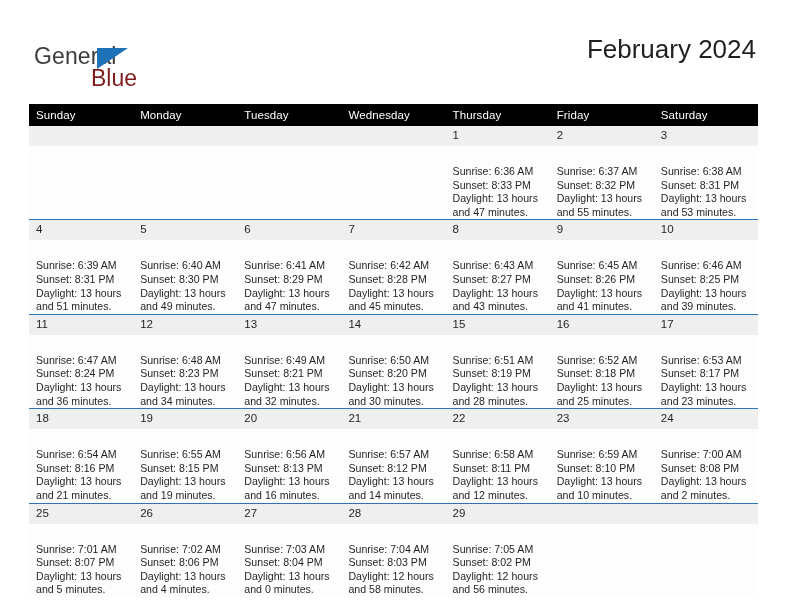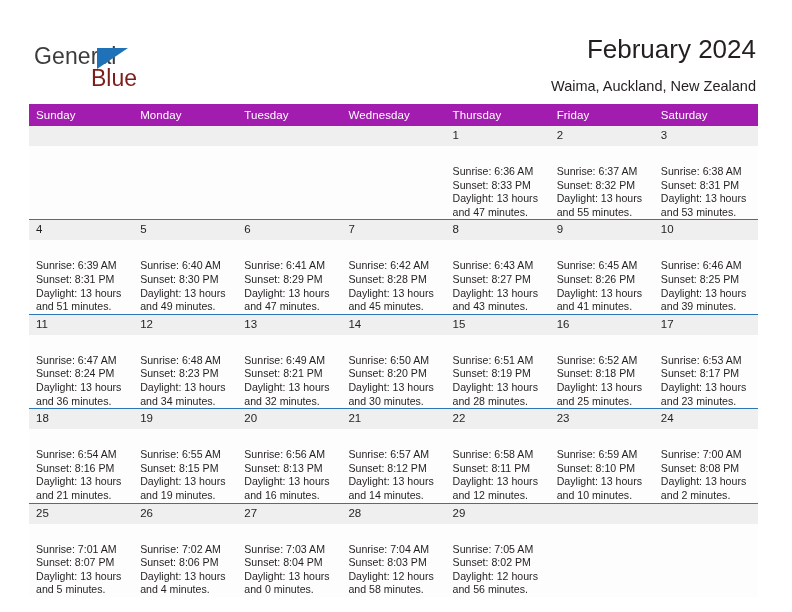--- a/index.html
+++ b/index.html
@@ -90,21 +90,21 @@
     width: 729px;
   }
   .cal-table {
     border-collapse: collapse;
     table-layout: fixed;
     width: 729px;
   }
   .cal-table col { width: 104.14px; }
 
   thead th {
-    background: #a21caf;
+    background: #000000;
     color: #ffffff;
     font-size: 11.5px;
     font-weight: normal;
     text-align: left;
     padding: 5px 0 5px 7px;
     height: 11px;
     vertical-align: middle;
     letter-spacing: .1px;
   }
 
@@ -143,21 +143,20 @@
 
   <div class="top">
 
     <div class="logo">
       <span class="logo-general">General</span>
       <span class="logo-tri"></span>
       <span class="logo-blue">Blue</span>
     </div>
 
     <div class="title">February 2024</div>
-    <div class="subtitle">Waima, Auckland, New Zealand</div>
   </div>
 
   <div class="calendar">
     <table class="cal-table">
       <colgroup>
         <col>
           <col>
           <col>
           <col>
           <col>

